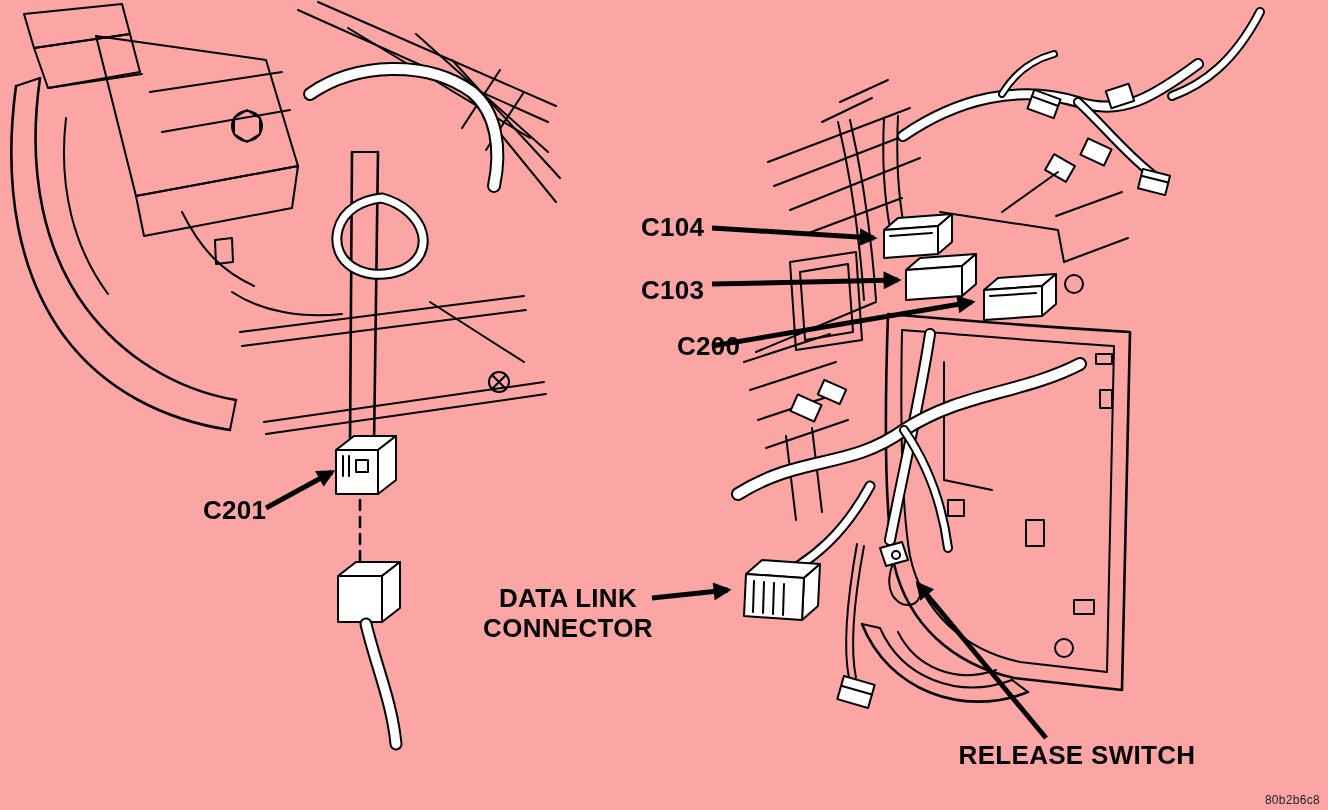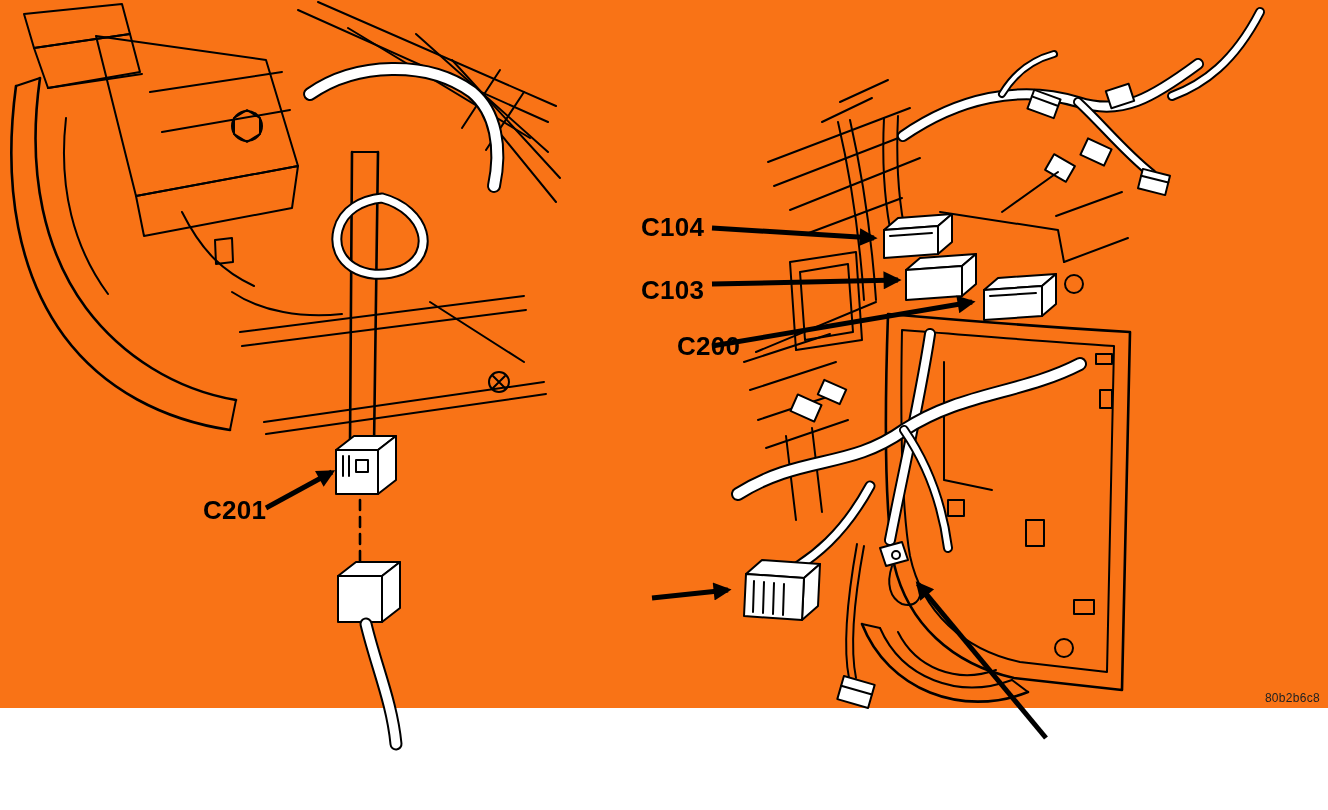--- a/index.html
+++ b/index.html
@@ -1,18 +1,18 @@
 <!DOCTYPE html>
 <html><head>
 <meta charset="utf-8">
 <style>
   * { margin:0; padding:0; box-sizing:border-box; }
   html, body { width:1328px; height:810px; background:#ffffff; }
   body { font-family:"Liberation Sans", sans-serif; position:relative; overflow:hidden; }
-  .stage { position:absolute; left:0; top:0; width:1328px; height:708px; background:#f97316; }
+  .stage { position:absolute; left:0; top:0; width:1328px; height:810px; background:#fca5a5; }
   svg.art { position:absolute; left:0; top:0; }
 
   
   .k  { stroke:#000; fill:none; stroke-width:2; stroke-linecap:round; stroke-linejoin:round; }
   .k3 { stroke-width:2.6; }
   .wbox { fill:#fff; stroke:#000; stroke-width:2; stroke-linejoin:round; }
   .to { stroke:#000; fill:none; stroke-linecap:round; }   
   .ti { stroke:#fff; fill:none; stroke-linecap:round; }   
   .arrow { stroke:#000; stroke-width:5; fill:none; }
 
@@ -244,18 +244,23 @@
       <path class="arrow" marker-end="url(#ah)" d="M 652 598 L 728 590"></path>
       <path class="arrow" marker-end="url(#ah)" d="M 1046 738 L 918 584"></path>
     </g>
   </svg>
 
   <div class="lbl" style="left:641px; top:212px;">C104</div>
   <div class="lbl" style="left:641px; top:275px;">C103</div>
   <div class="lbl" style="left:677px; top:331px;">C200</div>
   <div class="lbl" style="left:188px; top:495px;margin-left:15px;">C201</div>
 
+  <div class="lbl lbl-2line" style="left:480px; top:583px; width:176px;">
+    <div>DATA LINK</div>
+    <div>CONNECTOR</div>
+  </div>
 
   <div class="lbl lbl-2line" style="left:936px; top:740px; width:282px;">
+    <div>RELEASE SWITCH</div>
   </div>
 
   <div class="figcode">80b2b6c8</div>
 </div>
 
 </body></html>

